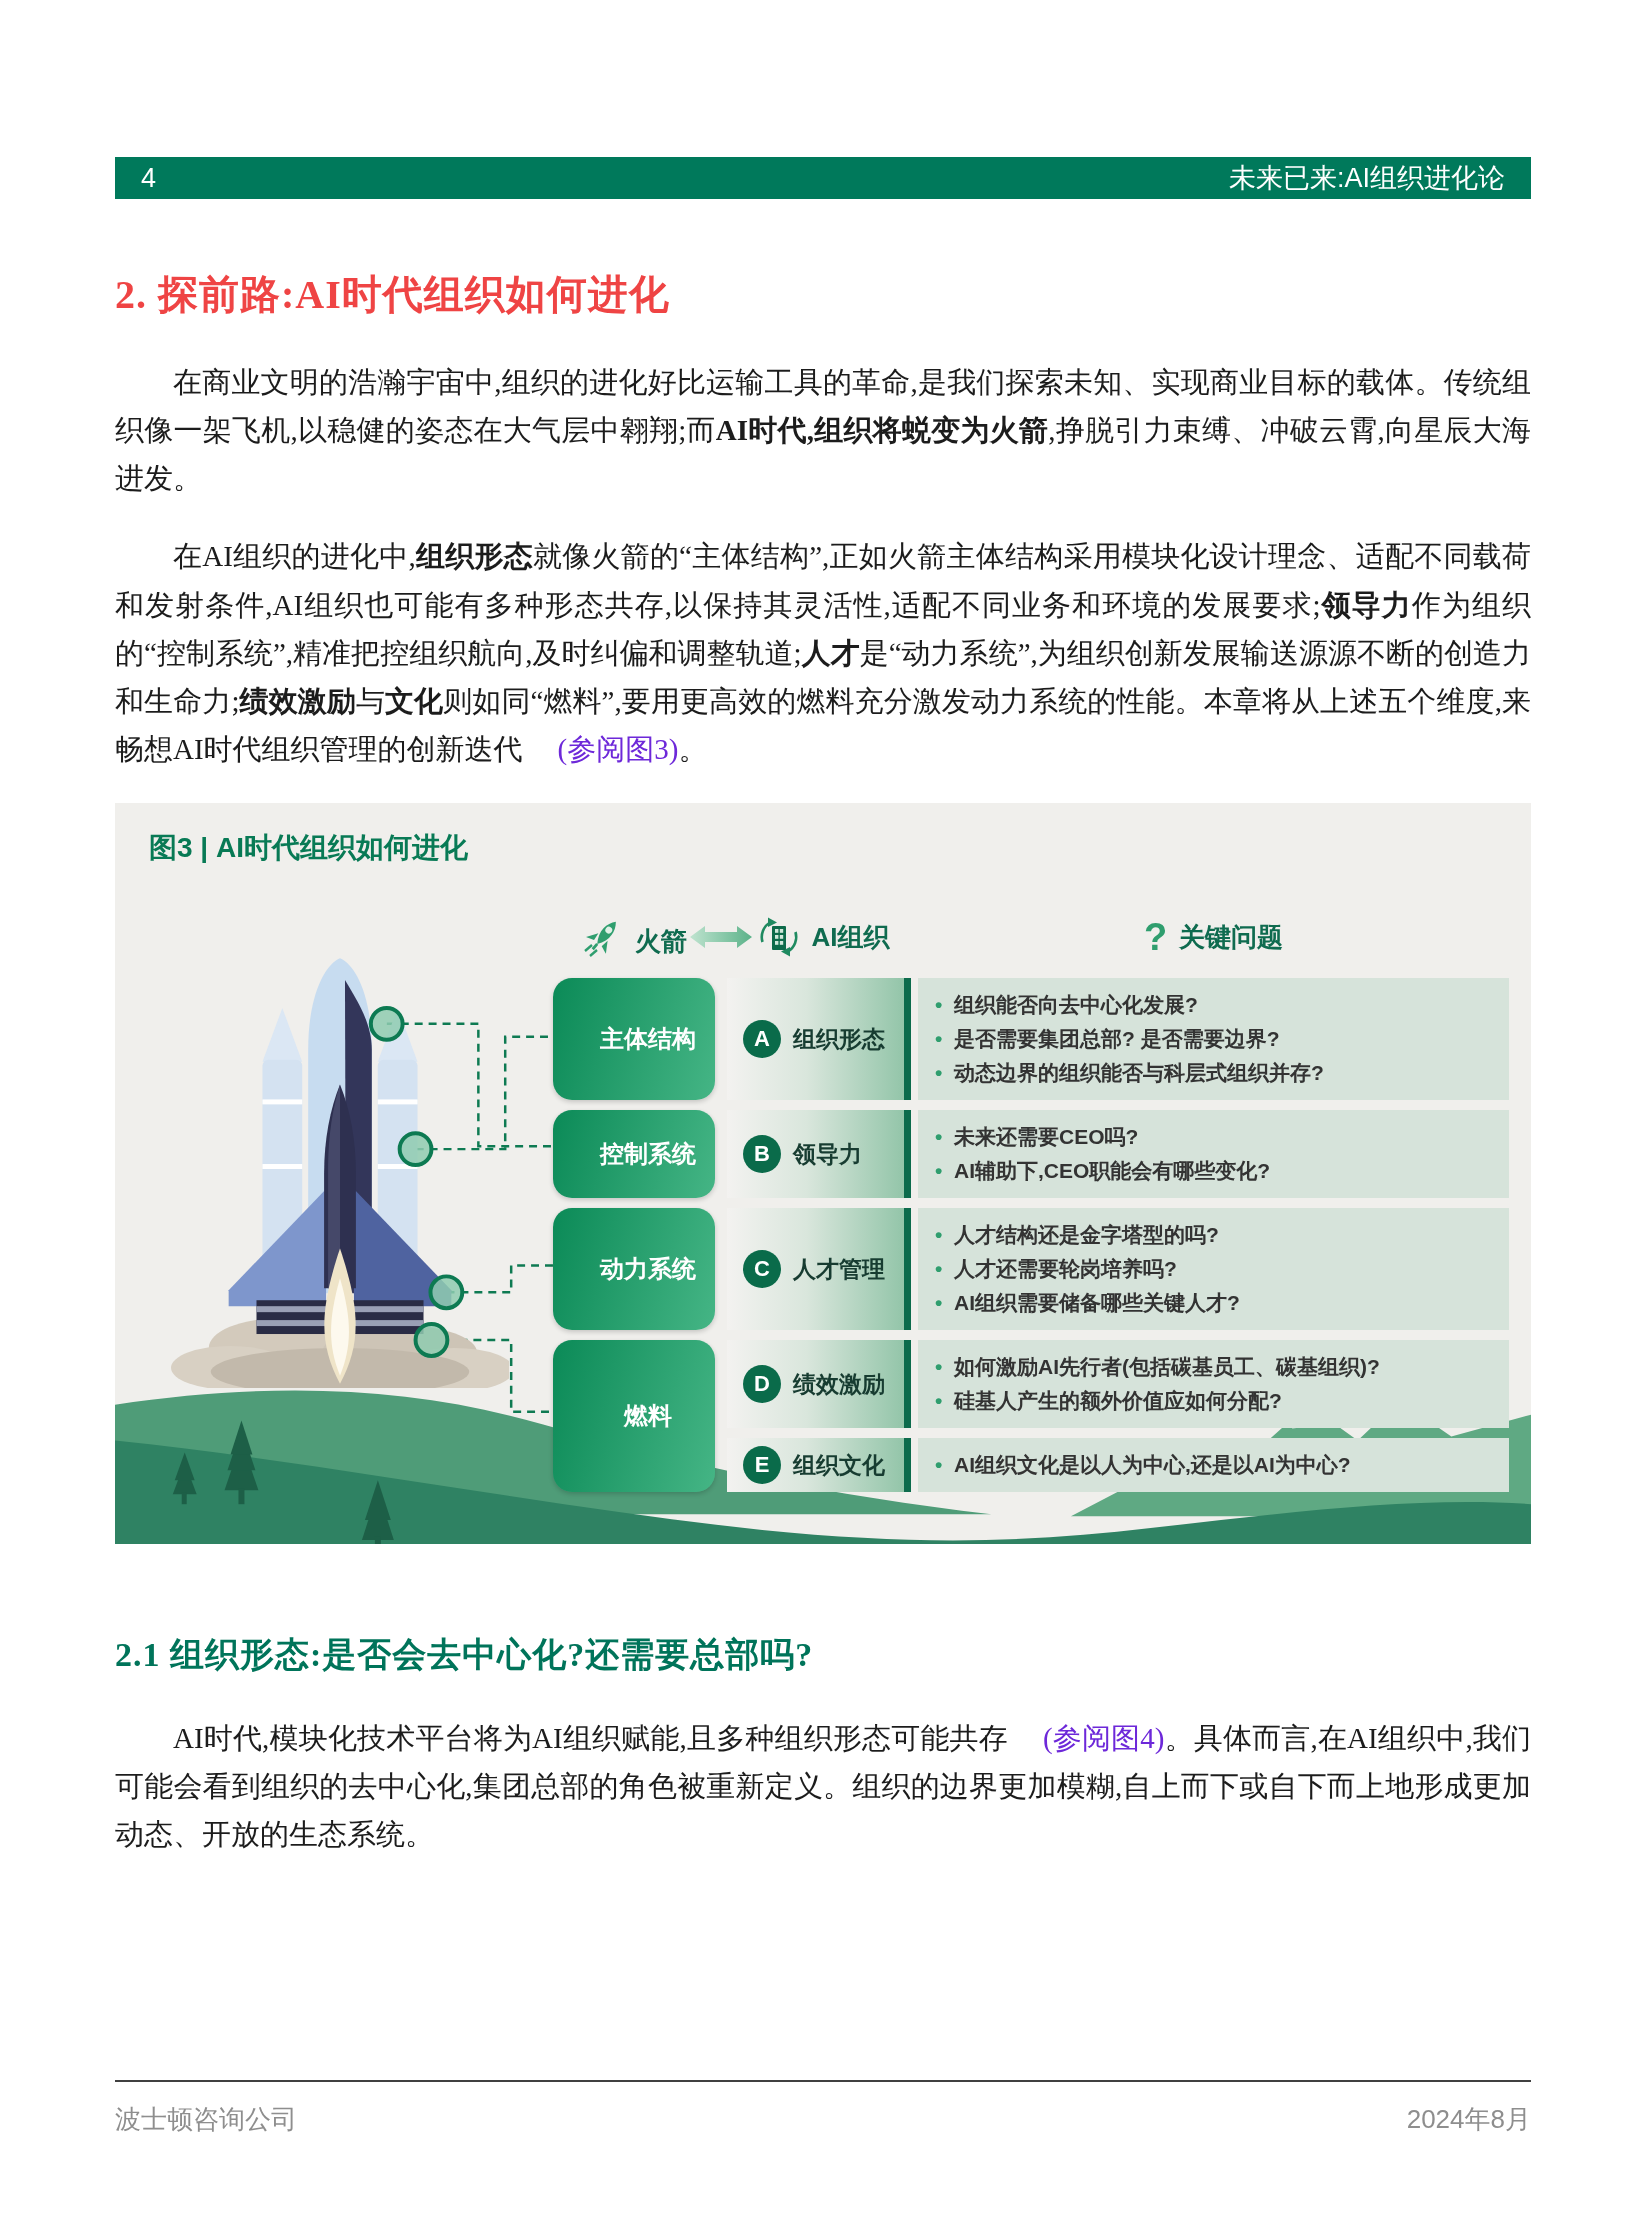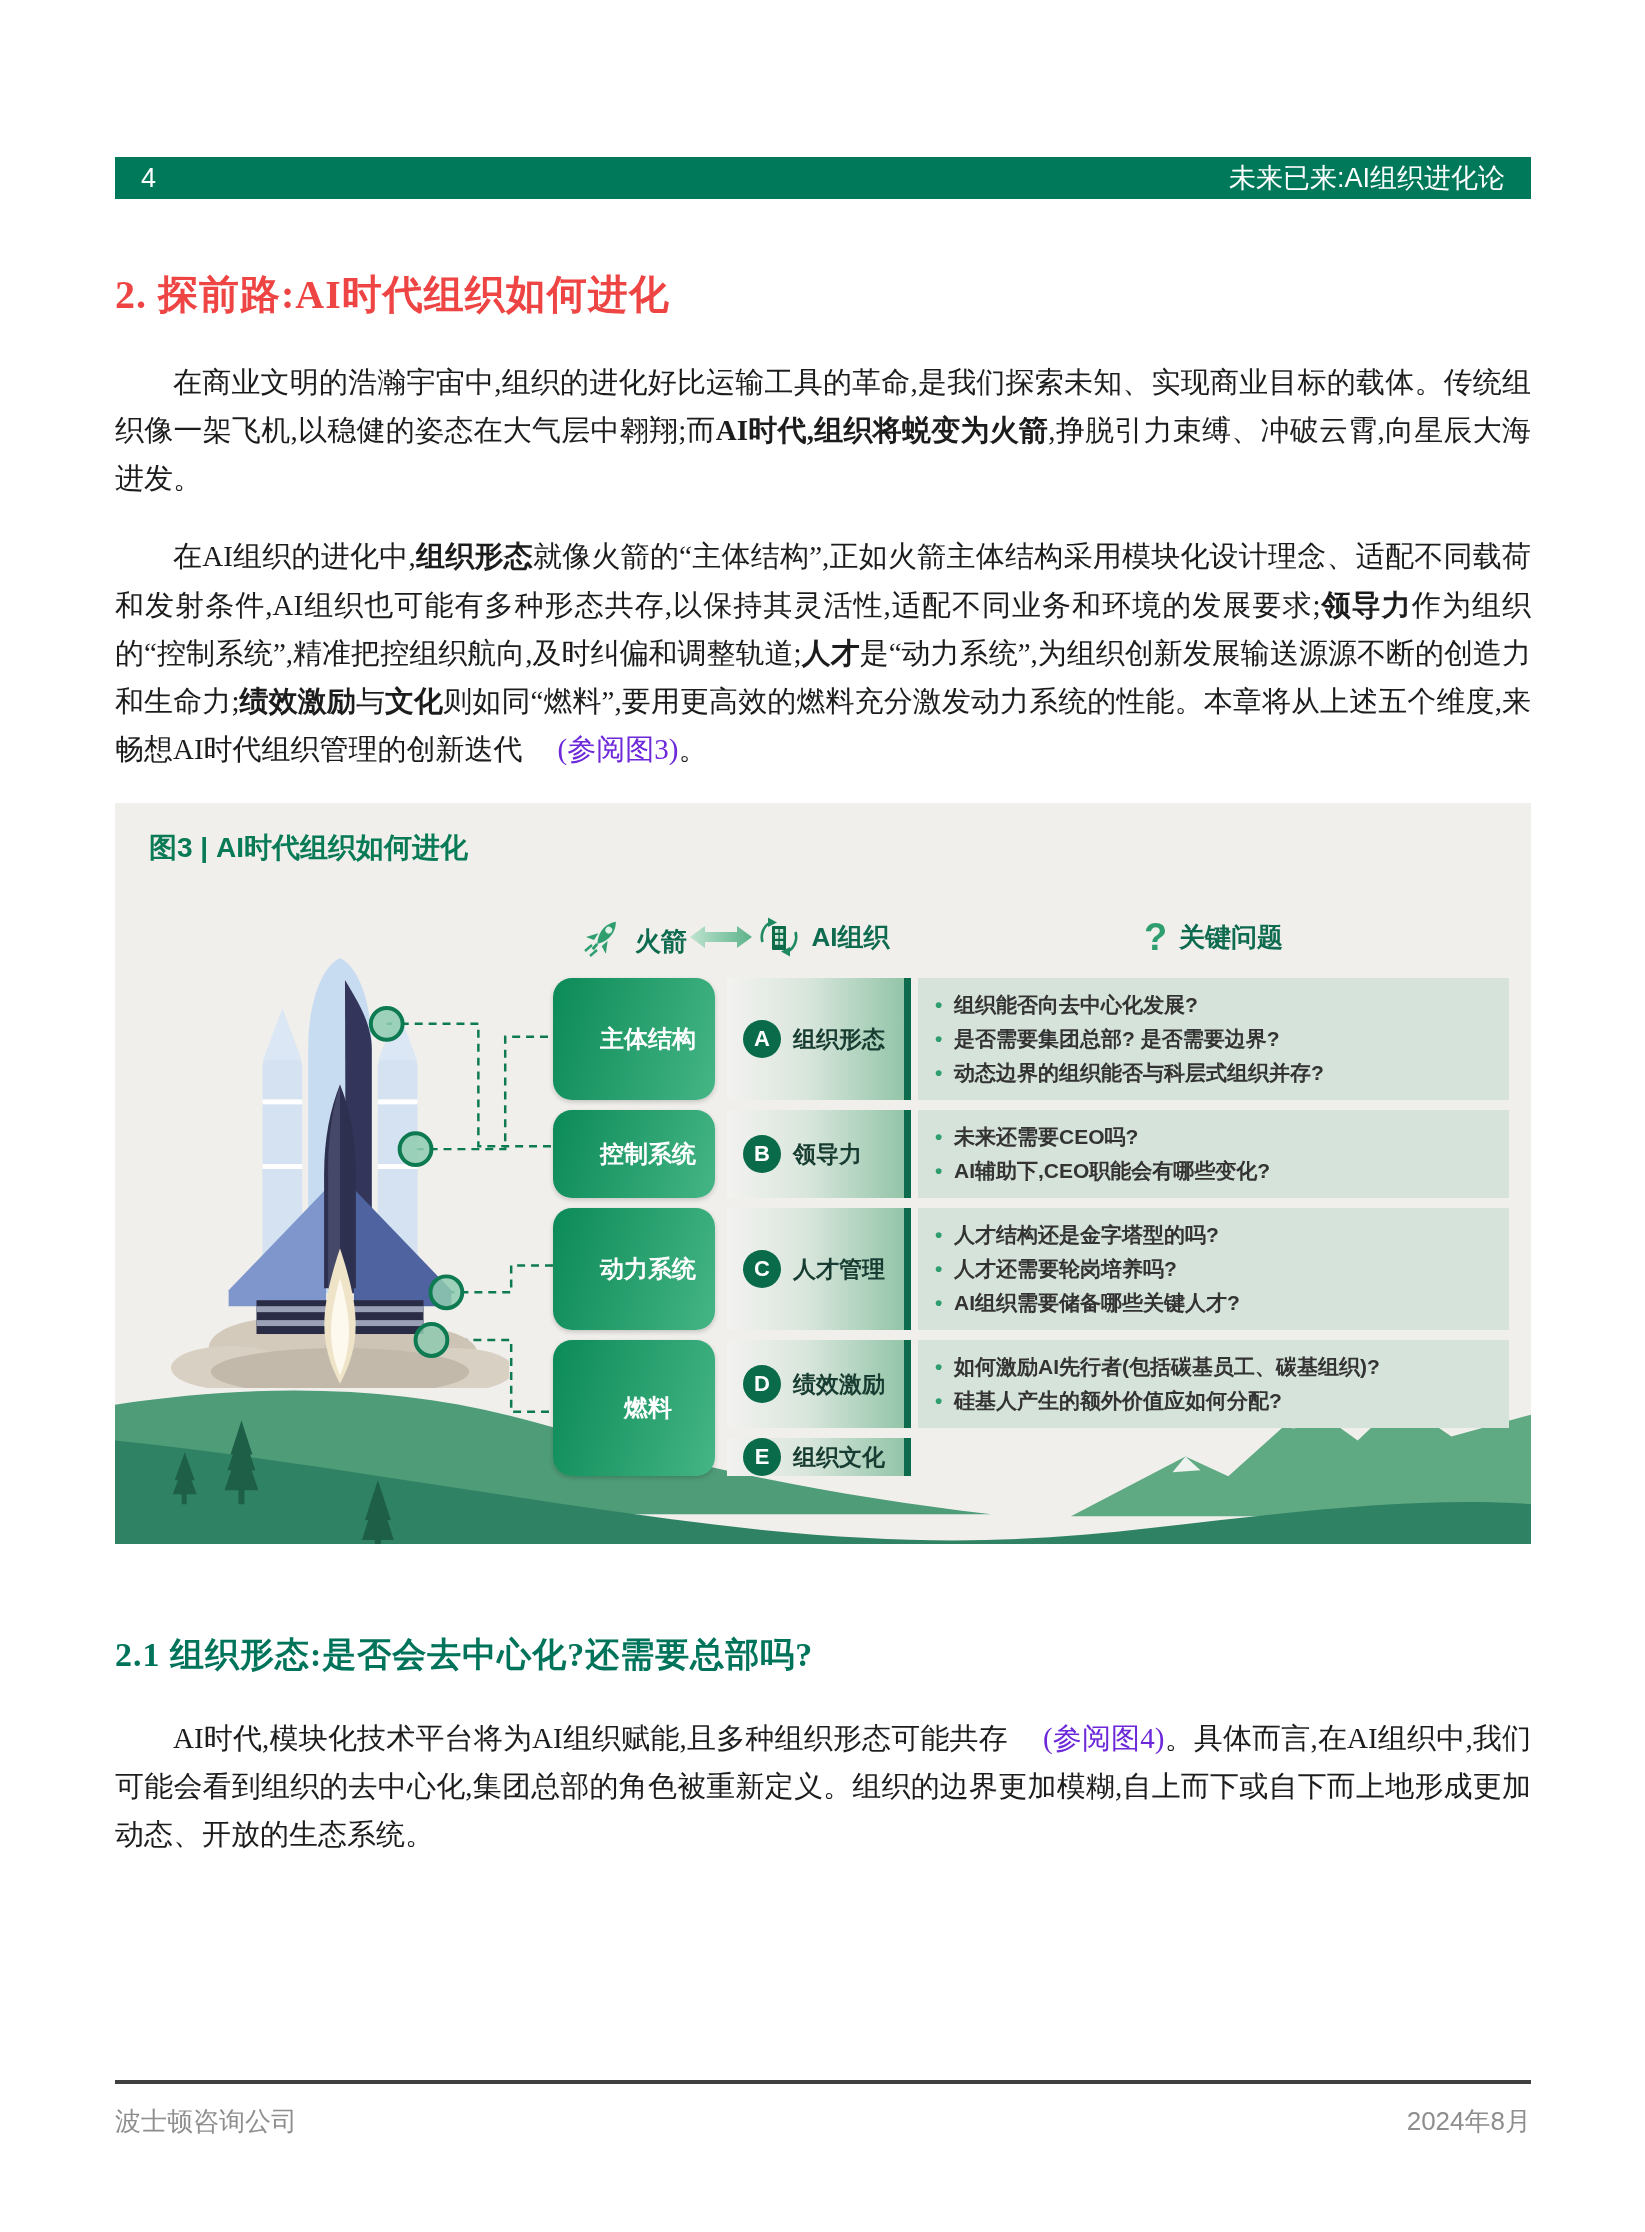--- a/index.html
+++ b/index.html
@@ -93,21 +93,21 @@
   ul.q-list li {
     font-size:21px; line-height:34px; color:#333; position:relative;font-weight:bold;
   }
   ul.q-list li::before {
     content:"•"; color:#2f9e6e; position:absolute; left:-19px; font-size:21px;
   }
 
   
   .footer {
     position:absolute; left:115px; right:115px; top:2080px;
-    border-top:4px solid #404040; padding-top:20px;
+    border-top:2px solid #404040; padding-top:20px;
     display:flex; justify-content:space-between;
     font-size:26px; color:#8e8e8e;
   }
 </style>
 </head>
 <body>
 
 <div class="content">
 
   <div class="topbar">
@@ -301,20 +301,23 @@
                   <li>如何激励AI先行者(包括碳基员工、碳基组织)?</li>
                   <li>硅基人产生的额外价值应如何分配?</li>
                 </ul>
   </div>
 
   <div class="fig-row">
     <div class="aspect-cell">
       <span class="letter-badge">E</span>
       <span class="aspect-label">组织文化</span>
     </div>
+    <ul class="q-list">
+                  <li>AI组织文化是以人为中心,还是以AI为中心?</li>
+                </ul>
   </div>
 </div>
   </div>
 </div>
     </div>
   </div>
 
   <h2 class="subsection-heading">2.1 组织形态:是否会去中心化?还需要总部吗?</h2>
   <p class="para"><span>AI时代,模块化技术平台将为AI组织赋能,且多种组织形态可能共存</span><span class="ref-link">(参阅图4)</span><span>。具体而言,在AI组织中,我们可能会看到组织的去中心化,集团总部的角色被重新定义。组织的边界更加模糊,自上而下或自下而上地形成更加动态、开放的生态系统。</span></p>
 

